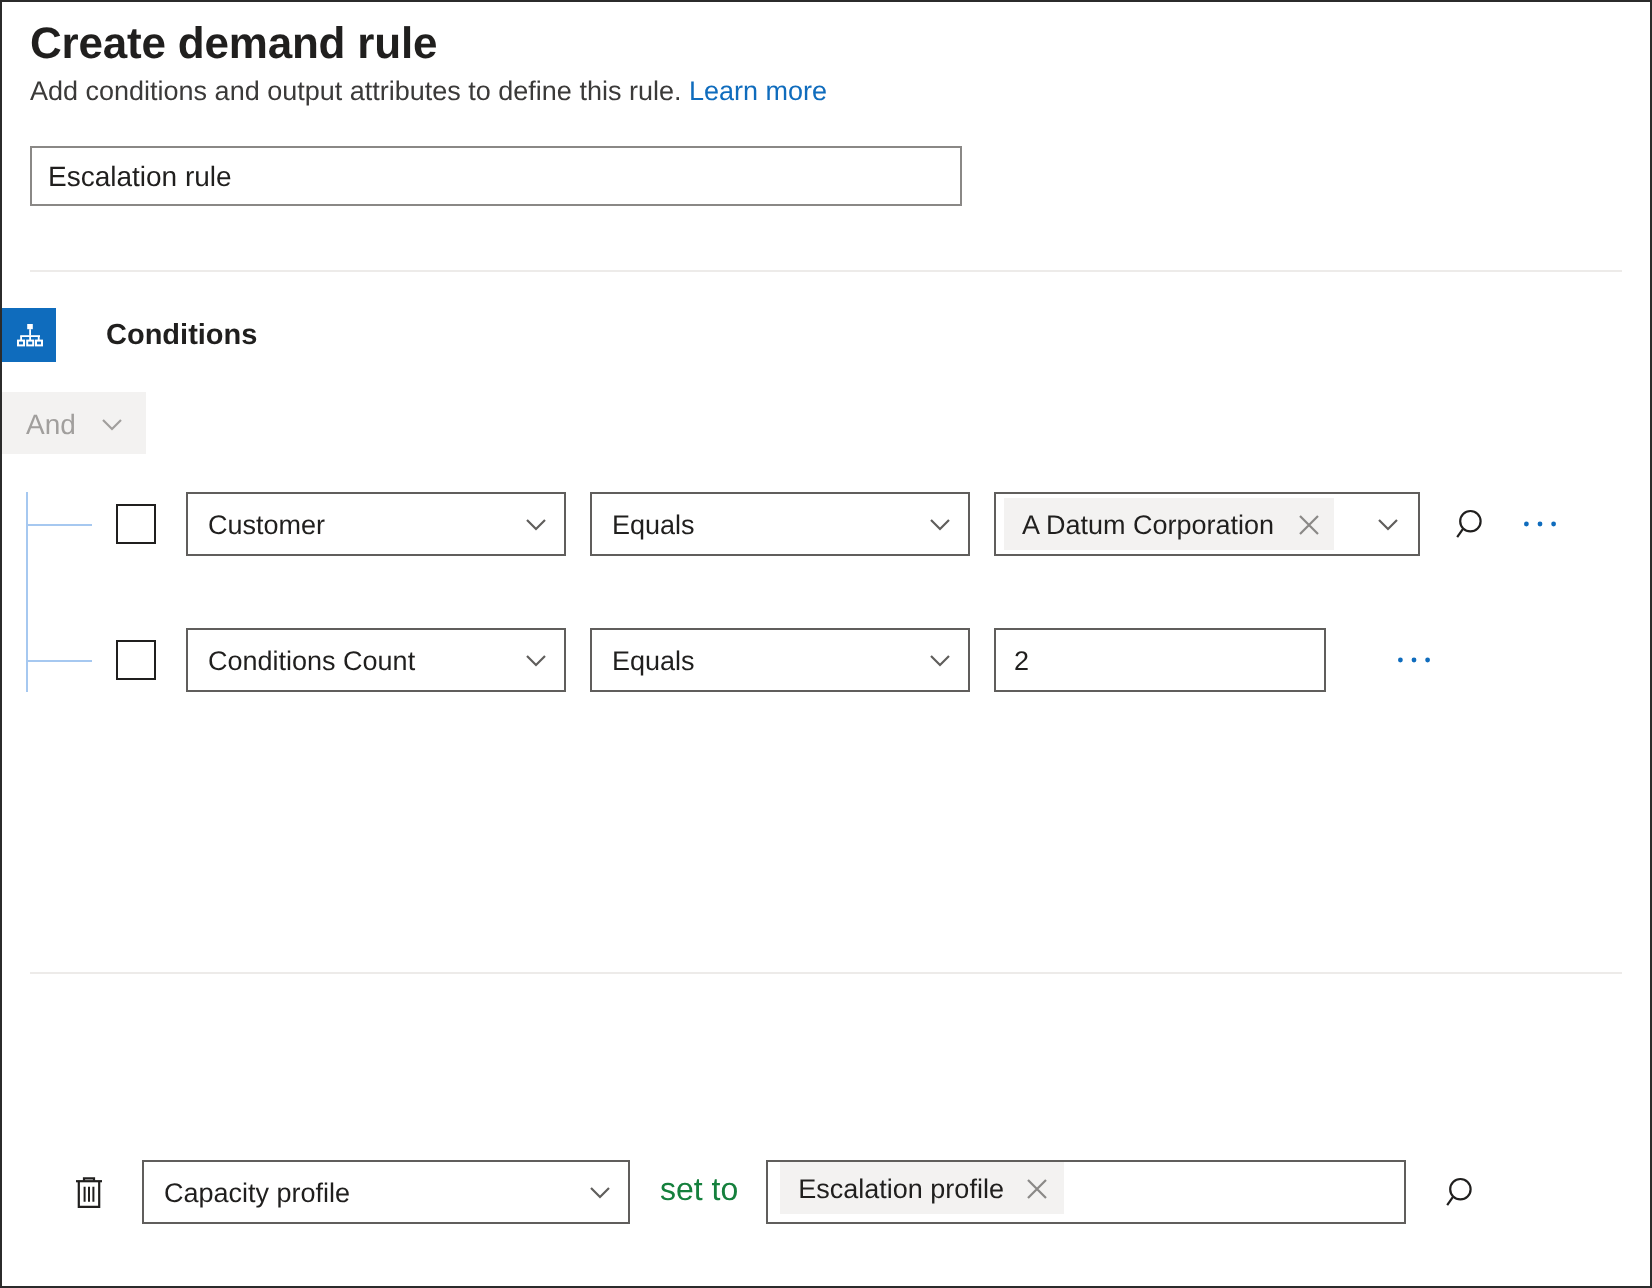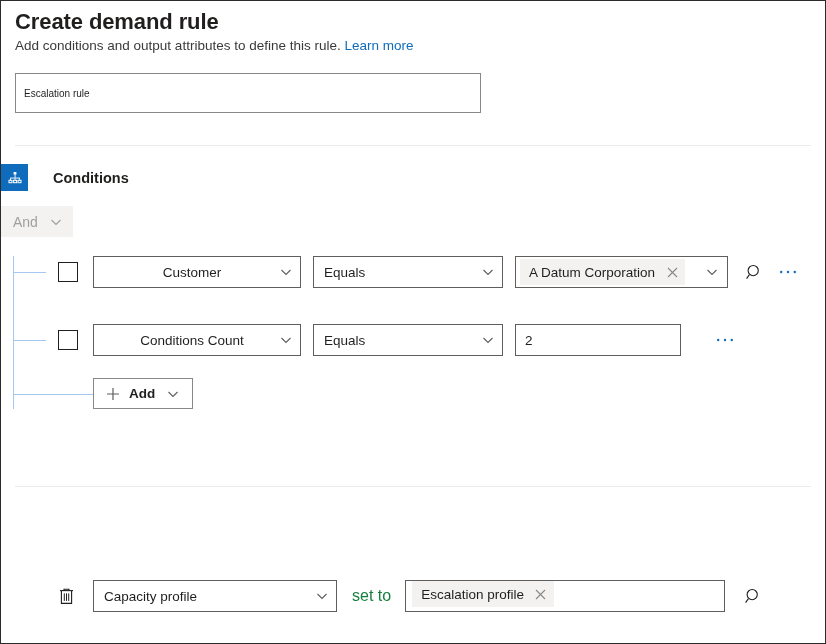--- a/index.html
+++ b/index.html
@@ -54,26 +54,26 @@
     color: #201f1e;
     line-height: 18px;
     margin-bottom: 7px;
   }
   .req-star {
     color: #a4262c;
     margin-left: 2px;
   }
   .text-input {
     width: 466px;
-    height: 40px;
+    height: 30px;
     box-sizing: border-box;
     border: 1px solid #8a8886;
     background: #ffffff;
     font-family: "Liberation Sans", sans-serif;
-    font-size: 10px;
+    font-size: 14px;
     color: #201f1e;
     padding: 0 8px;
     line-height: 28px;
     display: block;
   }
 
   
   .divider {
     height: 1px;
     background: #edebe9;
@@ -171,21 +171,21 @@
     padding: 0 8px 0 10px;
     font-size: 13.5px;
     color: #201f1e;
     flex: none;
   }
   .combo .combo-text {
     flex: 1;
     white-space: nowrap;
     overflow: hidden;
   }
-  .combo.attr { width: 208px; margin-left: 15px; text-align: center; }
+  .combo.attr { width: 190px; margin-left: 15px; }
   .combo.op   { width: 190px; margin-left: 12px; }
   .combo.val-picker { width: 213px; margin-left: 12px; padding: 0 4px 0 4px; }
   .plain-input {
     width: 166px;
     height: 32px;
     box-sizing: border-box;
     border: 1px solid #605e5c;
     background: #ffffff;
     font-family: "Liberation Sans", sans-serif;
     font-size: 13.5px;
@@ -263,21 +263,21 @@
     z-index: 2;
   }
   .add-btn .plus { margin-right: 9px; display:flex; align-items:center; }
   .add-btn .caret { margin-left: 12px; display:flex; align-items:center; }
 
   
   .output-body {
     display: flex;
     align-items: center;
     margin-top: 23px;
-    padding-left: 54px;
+    padding-left: 32px;
   }
   .trash-btn {
     width: 22px;
     height: 24px;
     display: flex;
     align-items: center;
     justify-content: center;
     flex: none;
   }
   .combo.out-attr { width: 244px; margin-left: 16px; }
@@ -432,36 +432,20 @@
 
         <div class="icon-btn ellipsis-btn" style="margin-left:30px;">
           <svg width="18" height="6" viewBox="0 0 18 6">
             <circle cx="2.2" cy="3" r="1.2" fill="#0f6cbd"></circle>
             <circle cx="9" cy="3" r="1.2" fill="#0f6cbd"></circle>
             <circle cx="15.8" cy="3" r="1.2" fill="#0f6cbd"></circle>
           </svg>
         </div>
       </div>
 
-      <div class="add-wrap">
-        <div class="add-branch"></div>
-        <div class="add-btn">
-          <span class="plus">
-            <svg width="14" height="14" viewBox="0 0 14 14">
-                <path d="M7 1 L7 13 M1 7 L13 7" stroke="#605e5c" stroke-width="1.2" fill="none"></path>
-              </svg>
-          </span>
-          <span>Add</span>
-          <span class="caret">
-            <svg width="12" height="12" viewBox="0 0 12 12">
-                <path d="M1.5 4 L6 8.5 L10.5 4" fill="none" stroke="#605e5c" stroke-width="1.1"></path>
-              </svg>
-          </span>
-        </div>
-      </div>
     </div>
   </div>
 
   <div class="divider" style="position:absolute;left:0;right:0;top:485px;"></div>
 
 
   <div class="output-body" style="position:absolute;top:556px;left:0;">
     <div class="trash-btn">
       <svg width="17" height="19" viewBox="0 0 17 19">
         <path d="M2 3.6 L15 3.6" stroke="#201f1e" stroke-width="1.1" fill="none"></path>

